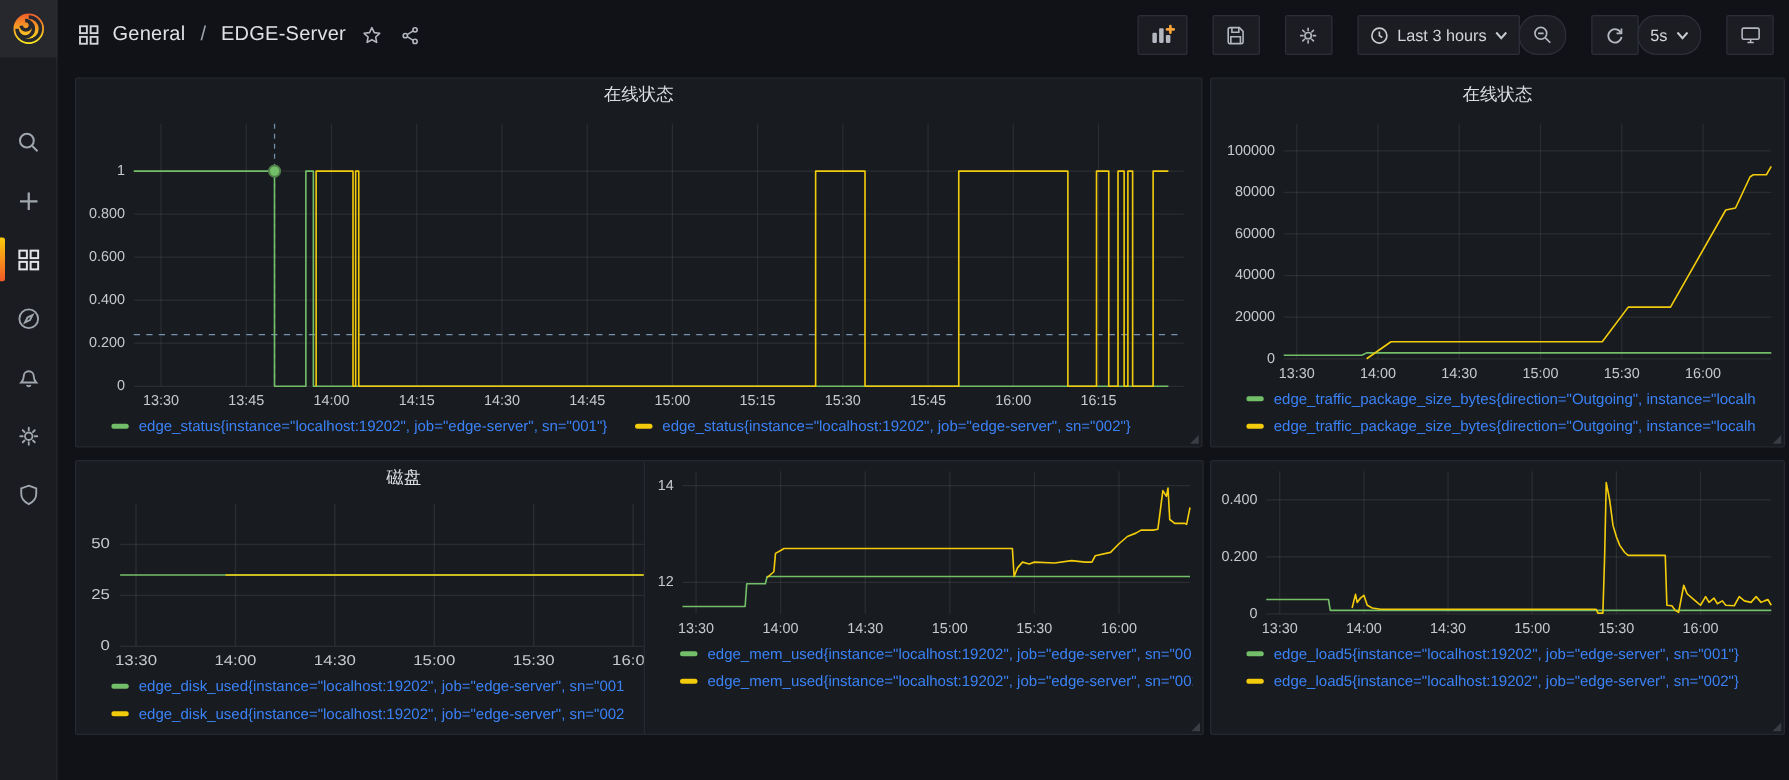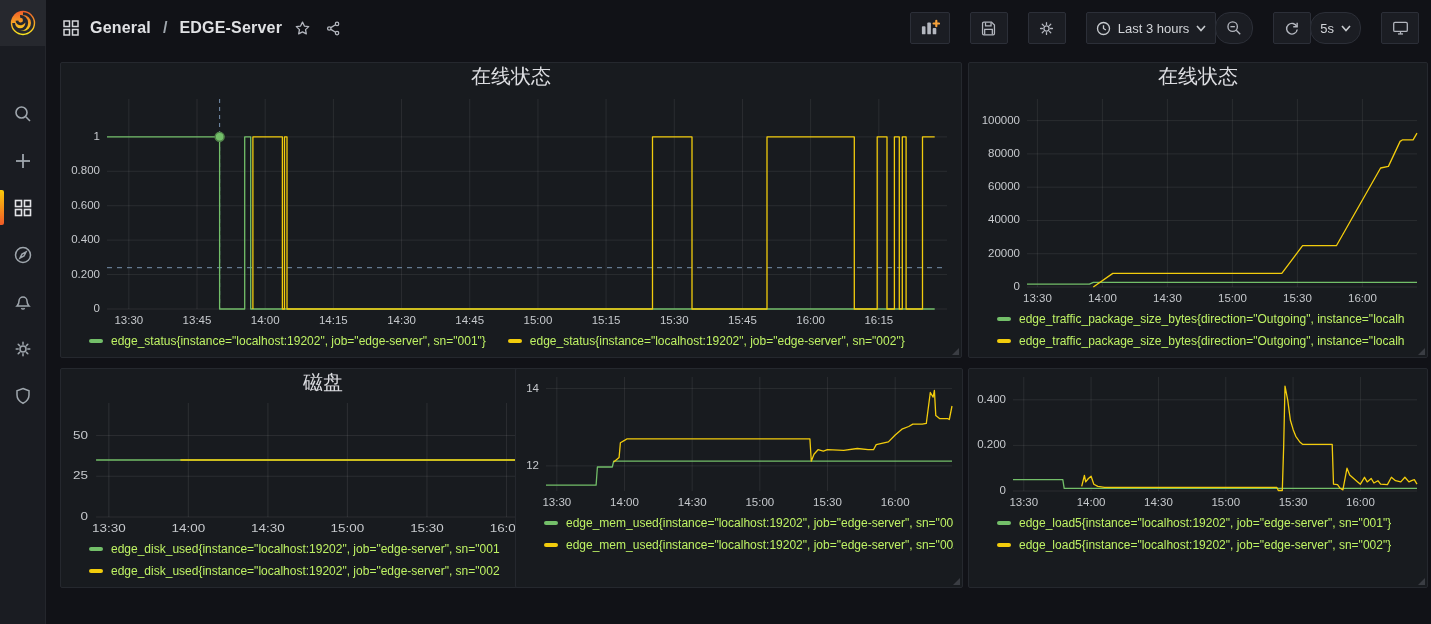--- a/index.html
+++ b/index.html
@@ -30,21 +30,21 @@
   .side-item.active::before {
     content:""; position:absolute; left:0; top:6px; bottom:6px; width:4px;
     background:linear-gradient(180deg,#fbca0a 0%,#f05a28 100%);
     border-radius:0 2px 2px 0;
   }
   
   .topnav {
     position:absolute; left:46px; top:0; right:0; height:56px;
     display:flex; align-items:center; padding:0 12px 0 16px;
   }
-  .breadcrumb { display:flex; align-items:center; gap:10px;font-weight:bold; }
+  .breadcrumb { display:flex; align-items:center; gap:10px; }
   .crumb-text { font-size:16px; color:#e0e1e4; letter-spacing:.2px; }
   .crumb-sep { color:#9fa6ad; font-size:16px; padding:0 2px; }
   .icon-btn { background:none; border:none; cursor:pointer; display:flex; align-items:center; padding:2px; }
   .toolbar { margin-left:auto; display:flex; align-items:center; gap:20px; }
   .tb-btn {
     height:32px; min-width:38px; padding:0 9px;
     background:#1b1d23; border:1px solid #2c2f38; border-radius:2px;
     display:flex; align-items:center; justify-content:center; gap:7px;
     color:#c7cace; cursor:pointer; font-size:13px; font-weight:500;
   }
@@ -56,38 +56,38 @@
     position:absolute; background:#181b1f; border:1px solid #25282e;
     border-radius:2px; overflow:hidden;
   }
   .p1{left:60px;top:62px;width:902px;height:296px}
   .p2{left:968px;top:62px;width:460px;height:296px}
   .p3{left:60px;top:368px;width:526px;height:220px}
   .p4{left:515px;top:368px;width:448px;height:220px}
   .p5{left:968px;top:368px;width:460px;height:220px}
   .panel-title {
     height:26px; display:flex; align-items:center; justify-content:center;
-    font-size:20px; color:#dcdde1; cursor:pointer;
+    font-size:14px; color:#dcdde1; cursor:pointer;
   }
   .chart { display:block; width:100%; }
   .p1 .chart{height:240px} .p2 .chart{height:218px}
   .p3 .chart,.p4 .chart,.p5 .chart{height:142px}
   .grid { stroke:rgba(255,255,255,0.08); stroke-width:1; }
   .threshold { stroke:#87a5c6; stroke-width:1; stroke-dasharray:5 5; opacity:.85; }
   .annotation-line { stroke:#87a5c6; stroke-width:1; stroke-dasharray:4 4; opacity:.85; }
   .tick { fill:#c6c9cd; font-size:11.5px; font-weight:500; font-family:"Liberation Sans","DejaVu Sans",sans-serif; }
   .ytick { text-anchor:end; dominant-baseline:middle; }
   .xtick { text-anchor:middle; }
   .legend {
     display:flex; flex-wrap:wrap; align-items:flex-start;
     column-gap:22px; padding:1px 8px 4px 28px; overflow:hidden;
   }
   .legend-item { display:flex; align-items:center; white-space:nowrap; overflow:hidden; max-width:100%; height:22px; cursor:pointer; }
   .swatch { width:14px; height:4px; border-radius:2px; margin-right:8px; flex:none; }
-  .legend-label { font-size:12px; color:#bef264; }
+  .legend-label { font-size:12px; color:#3b82f6; }
   .resize-handle {
     position:absolute; right:2px; bottom:2px; width:0; height:0;
     border-left:7px solid transparent; border-bottom:7px solid #3a3d43; cursor:nwse-resize;
   }
 </style>
 </head>
 <body>
 
 <aside class="sidebar">
   <div class="logo-cell">

